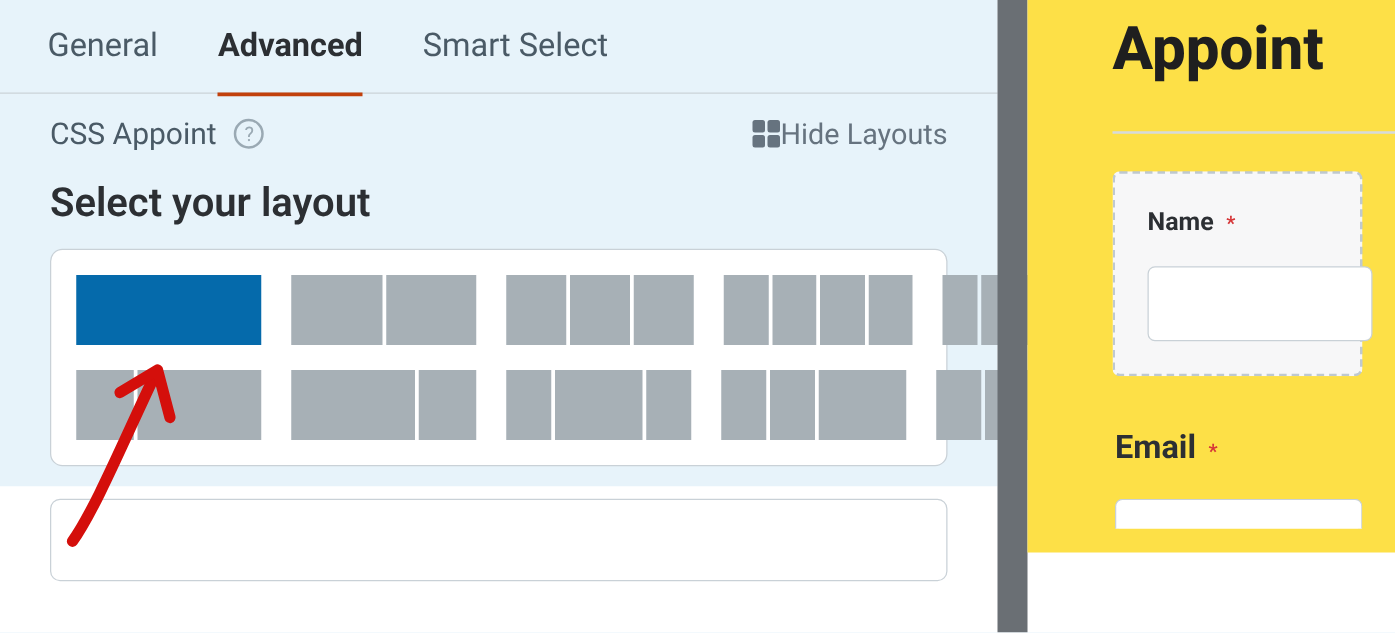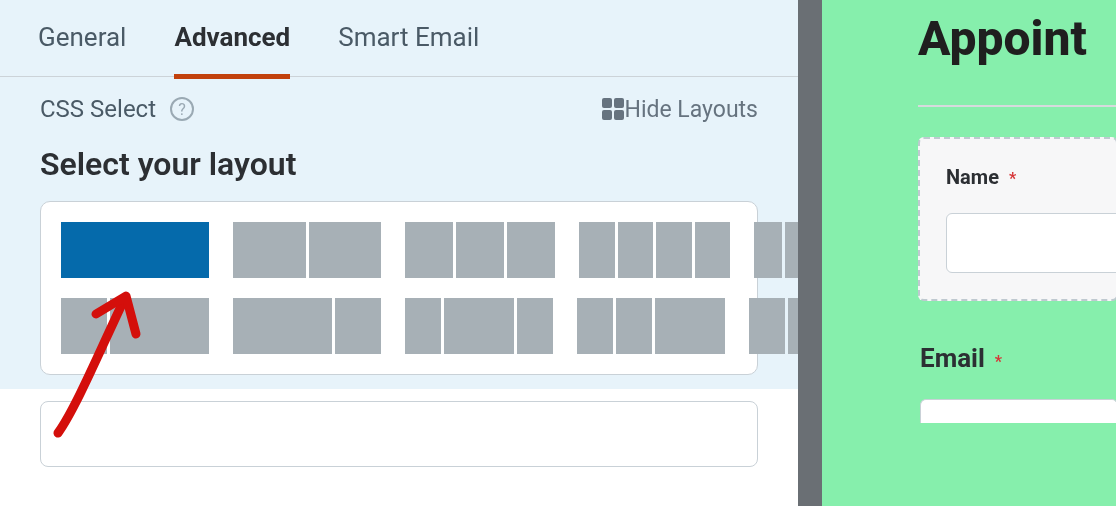--- a/index.html
+++ b/index.html
@@ -23,21 +23,21 @@
   }
   .tab {
     font-size: 26px;
     color: #4a5a66;
     padding: 14px 0 22px 0;
     cursor: pointer;
   }
   .tab.active {
     color: #2c2f33;
     font-weight: 700;
-    border-bottom: 5px solid #c2410c;
+    border-bottom: 3px solid #c2410c;
     margin-bottom: -3px;
   }
 
   .css-row {
     display: flex;
     justify-content: space-between;
     align-items: center;
     padding: 18px 40px 0 40px;
   }
   .css-label {
@@ -142,23 +142,23 @@
   .divider {
     position: absolute;
     left: 798px; top: 0;
     width: 24px; height: 506px;
     background: #6A6F74;
   }
 
   .right-panel {
     position: absolute;
     left: 822px; top: 0;
-    width: 294px; height: 506px;
-    background: #86efac;
-    padding-left: 96px;
+    width: 294px; height: 442px;
+    background: #fde047;
+    padding-left: 68px;
   }
   .form-title {
     font-size: 48px;
     font-weight: 800;
     color: #1f1f1f;
     padding-top: 10px;
     white-space: nowrap;
   }
   .hr {
     border: none;
@@ -213,26 +213,26 @@
   }
 </style>
 </head>
 <body>
 
 <div class="left-panel">
 
   <div class="tabs">
     <div class="tab">General</div>
     <div class="tab active">Advanced</div>
-    <div class="tab">Smart Email</div>
+    <div class="tab">Smart Select</div>
   </div>
 
   <div class="css-row">
     <div class="css-label">
-      <span>CSS Select</span>
+      <span>CSS Appoint</span>
       <span class="help-icon">?</span>
     </div>
     <div class="hide-layouts">
       <span class="grid-icon">
           <span></span>
           <span></span>
           <span></span>
           <span></span>
         </span>
       <span>Hide Layouts</span>

